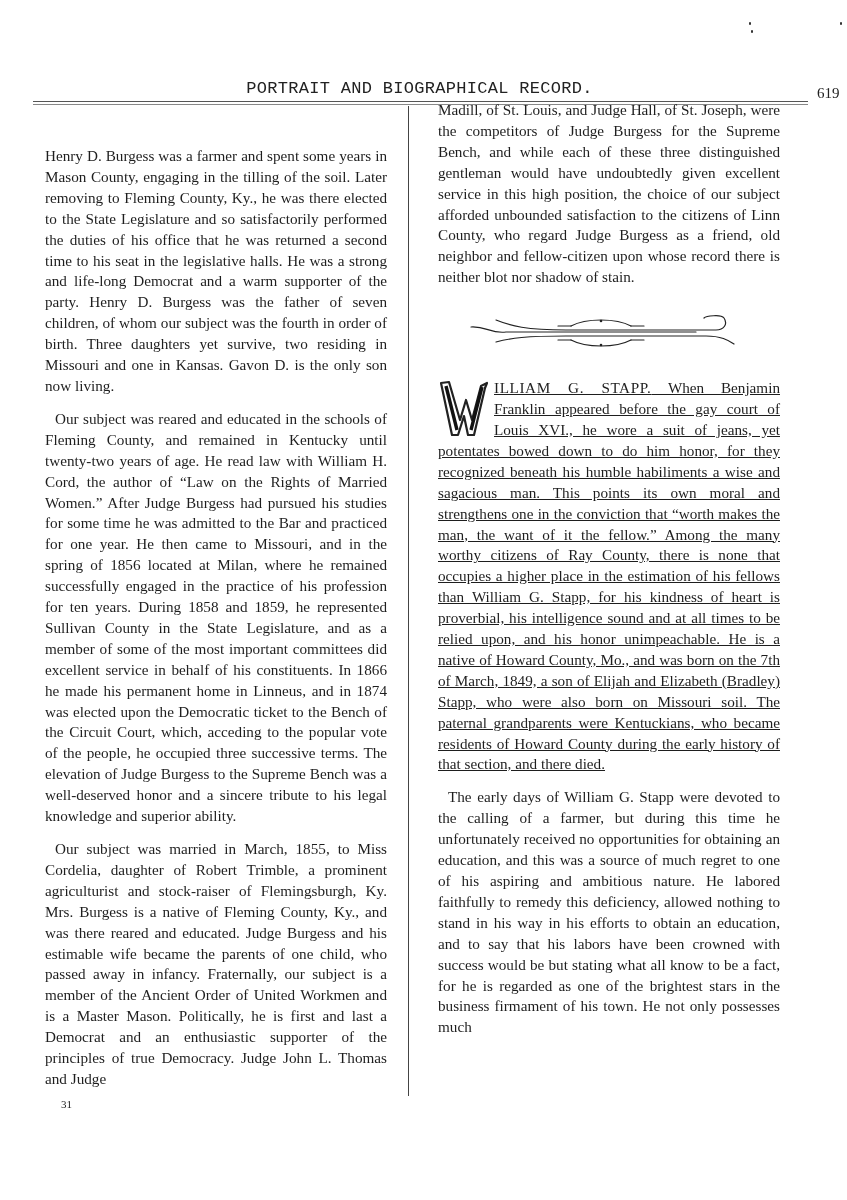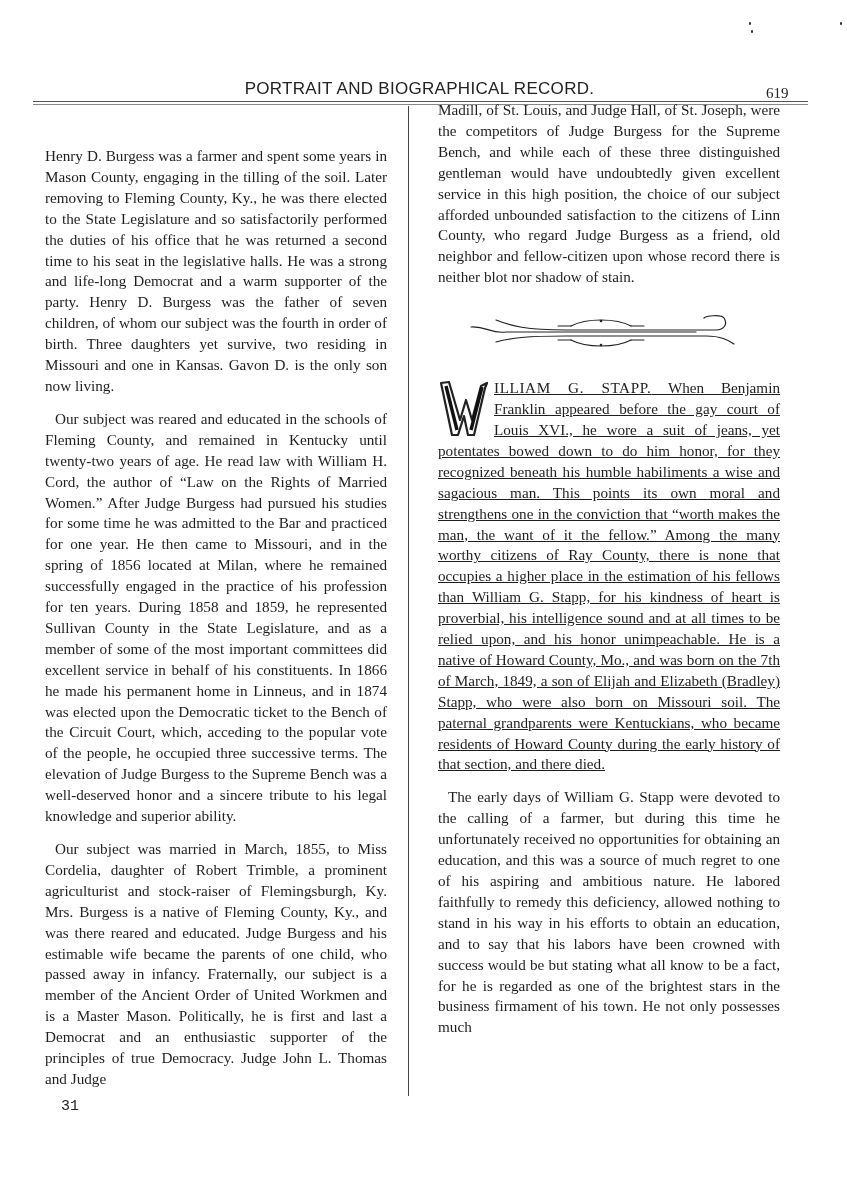--- a/index.html
+++ b/index.html
@@ -3,24 +3,24 @@
 <meta charset="utf-8">
 <style>
   html, body { margin: 0; padding: 0; }
   body {
     width: 847px; height: 1200px; background: #ffffff; position: relative; overflow: hidden;
     font-family: "DejaVu Serif", "Liberation Serif", serif; color: #1e1e1e;
   }
   .page { position: absolute; left: 0; top: 0; width: 847px; height: 1200px; }
   .running-head {
     position: absolute; top: 79px; left: 0; width: 839px; text-align: center;
-    font-family: Liberation Sans, sans-serif; font-size: 17px; letter-spacing: 0.3px; color: #222;
+    font-family: Liberation Mono, monospace; font-size: 17px; letter-spacing: 0.3px; color: #222;
   }
   .page-number {
-    position: absolute; top: 85px; left: 766px;
+    position: absolute; top: 85px; left: 817px;
     font-family: "Liberation Serif", serif; font-size: 15px; color: #222;
   }
   .rule1 { position: absolute; top: 101px; left: 33px; width: 775px; border-top: 1px solid #555; }
   .rule2 { position: absolute; top: 104px; left: 33px; width: 775px; border-top: 1px solid #888; }
   .col-divider { position: absolute; top: 106px; left: 408px; height: 990px; border-left: 1px solid #444; }
   .column {
     position: absolute; font-family: "Liberation Serif", serif; font-size: 15.2px;
     line-height: 20.9px; text-align: justify; color: #1e1e1e;
   }
   .col-left { left: 33px; top: 134px; width: 366px; }
@@ -28,21 +28,21 @@
   .column p { margin: 12px; text-indent: 10px; }
   .column p.noindent { text-indent: 0; }
   .ornament { display: block; width: 270px; height: 40px; margin: 24px auto 26px 40px; }
   .dropcap-para { text-indent: 0 !important; text-decoration: underline; }
   .dropcap {
     float: left; width: 52px; height: 58px; margin: 2px 4px 0 0;
   }
   .name-caps { letter-spacing: 0.6px; }
   .signature-mark {
     position: absolute; top: 1098px; left: 61px;
-    font-family: Liberation Mono, monospace; font-size: 15px; color: #222;
+    font-family: Liberation Serif, serif; font-size: 11px; color: #222;
   }
   .speck { position: absolute; width: 2px; height: 3px; background: #333; border-radius: 1px; }
 </style>
 </head>
 <body>
 
 <div class="page">
 
   <div class="running-head">PORTRAIT AND BIOGRAPHICAL RECORD.</div>
   <div class="page-number">619</div>

